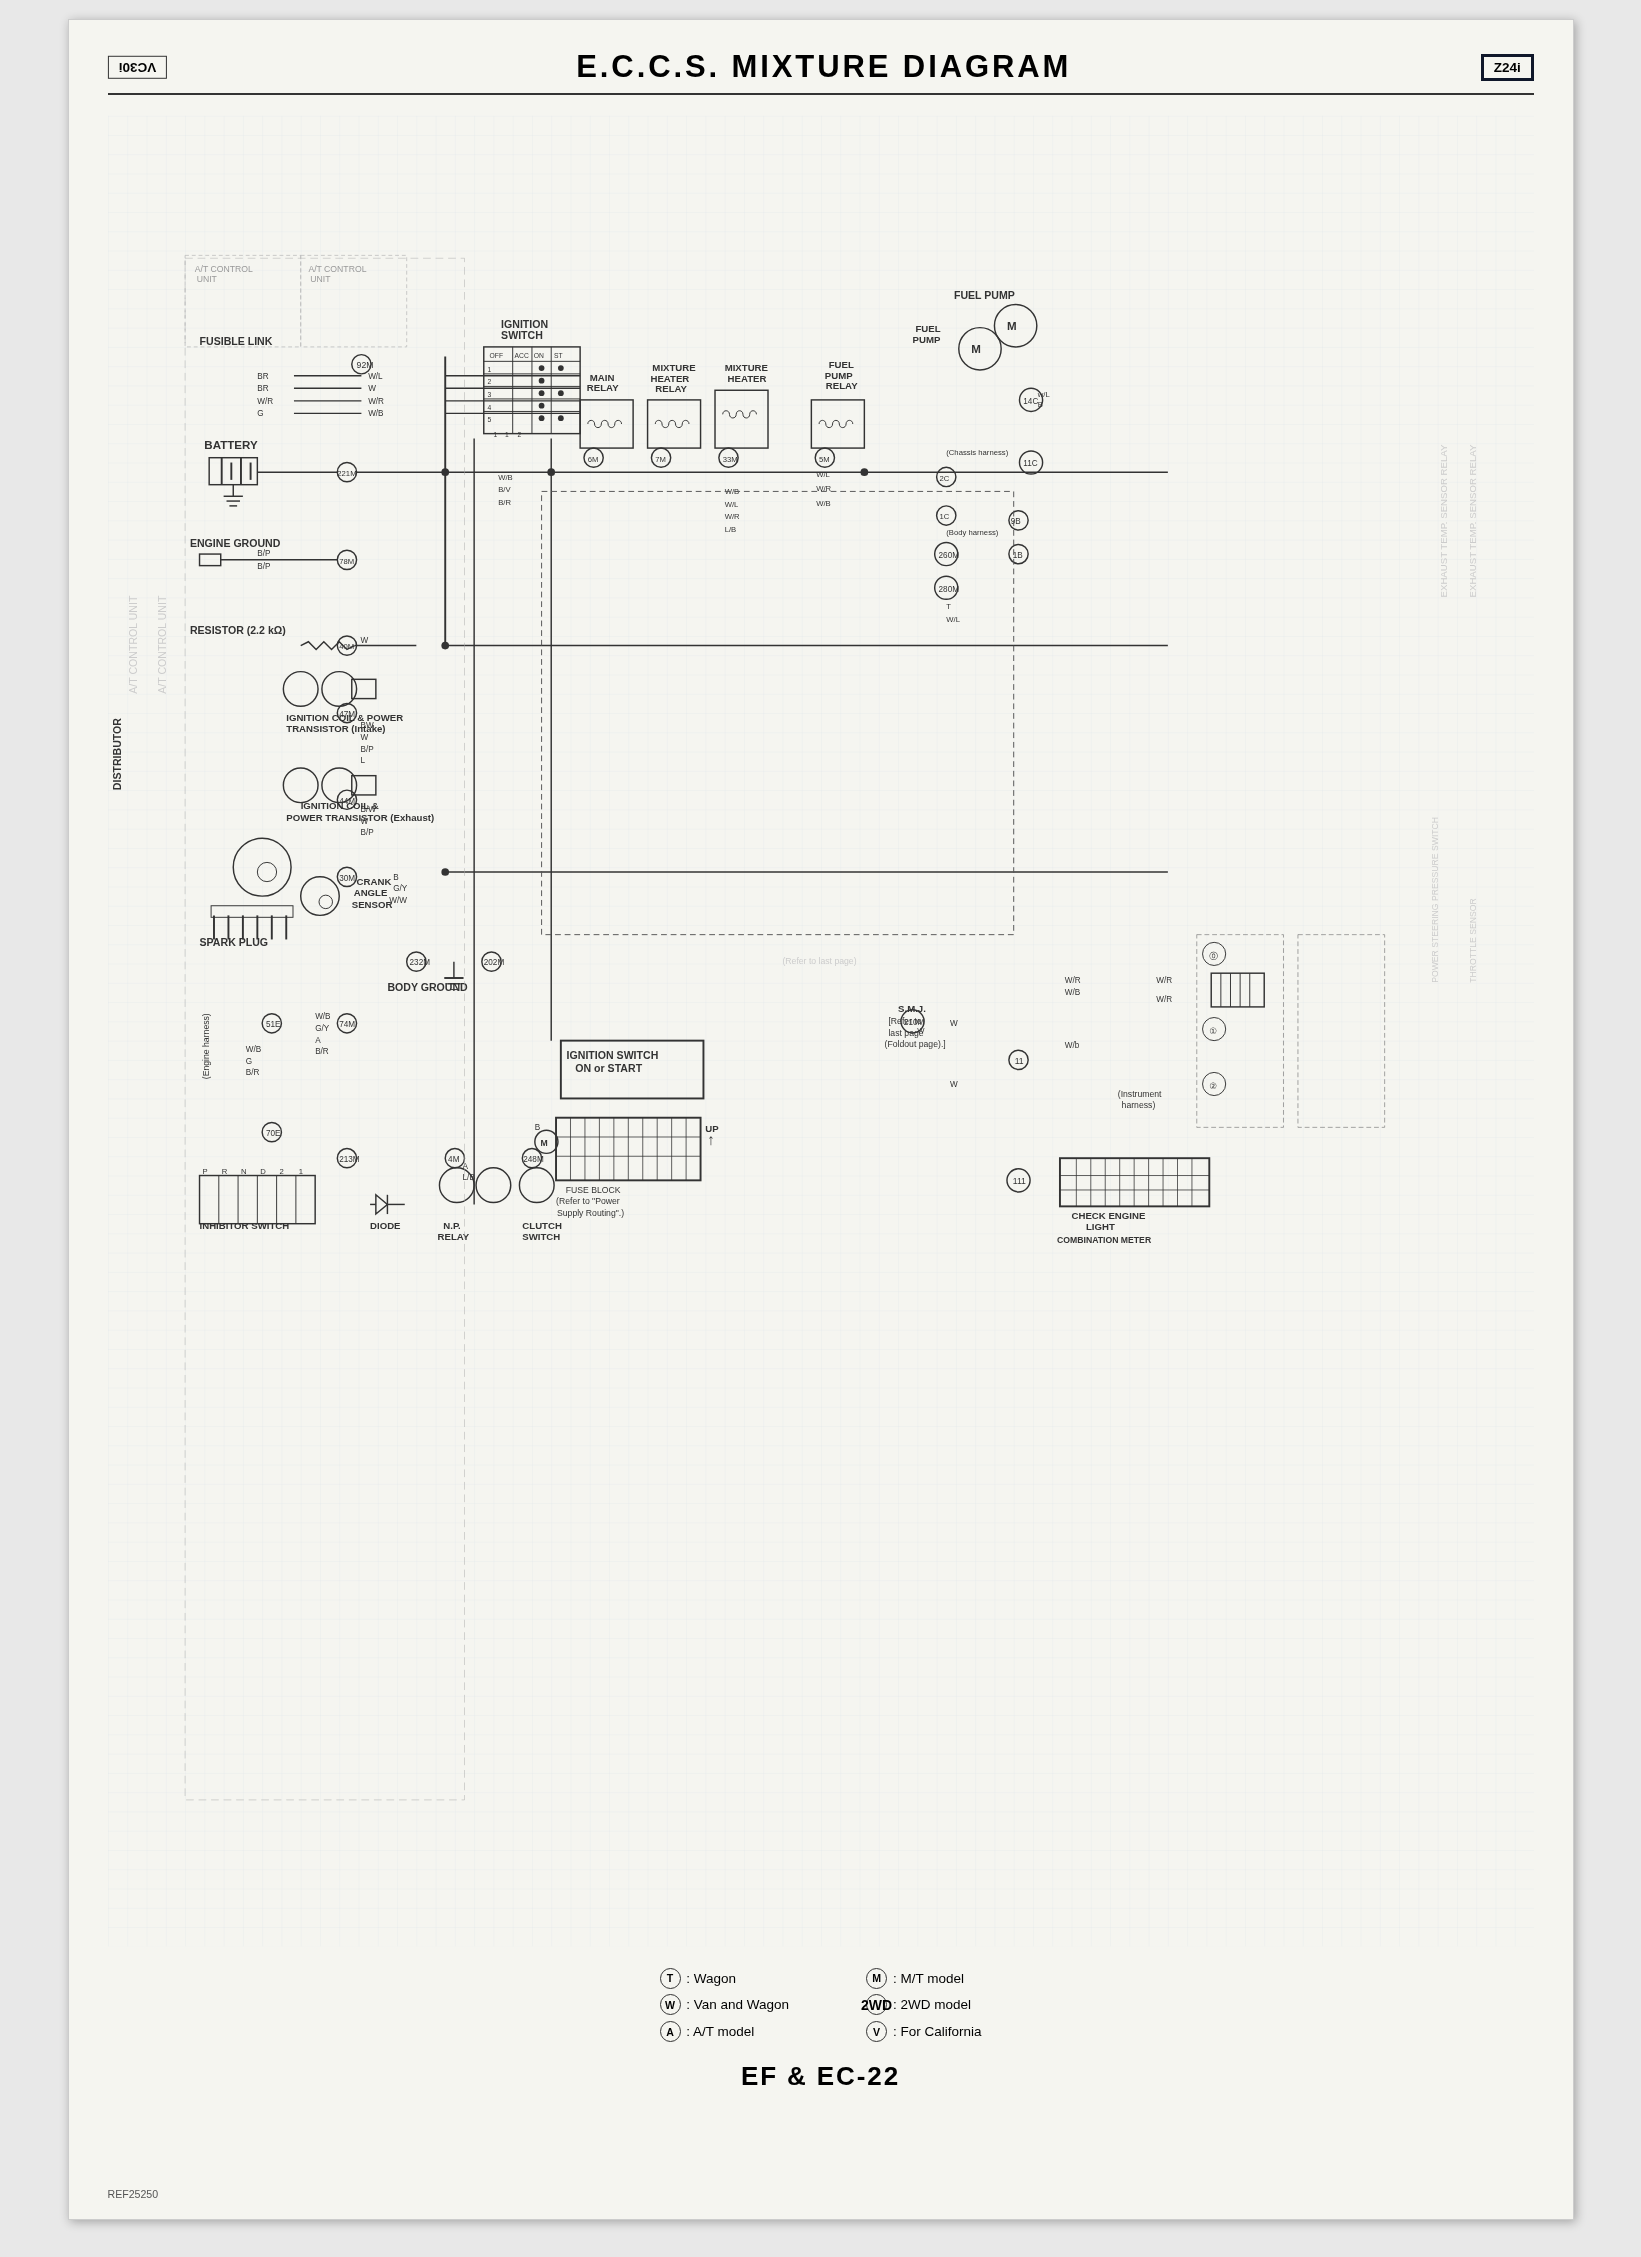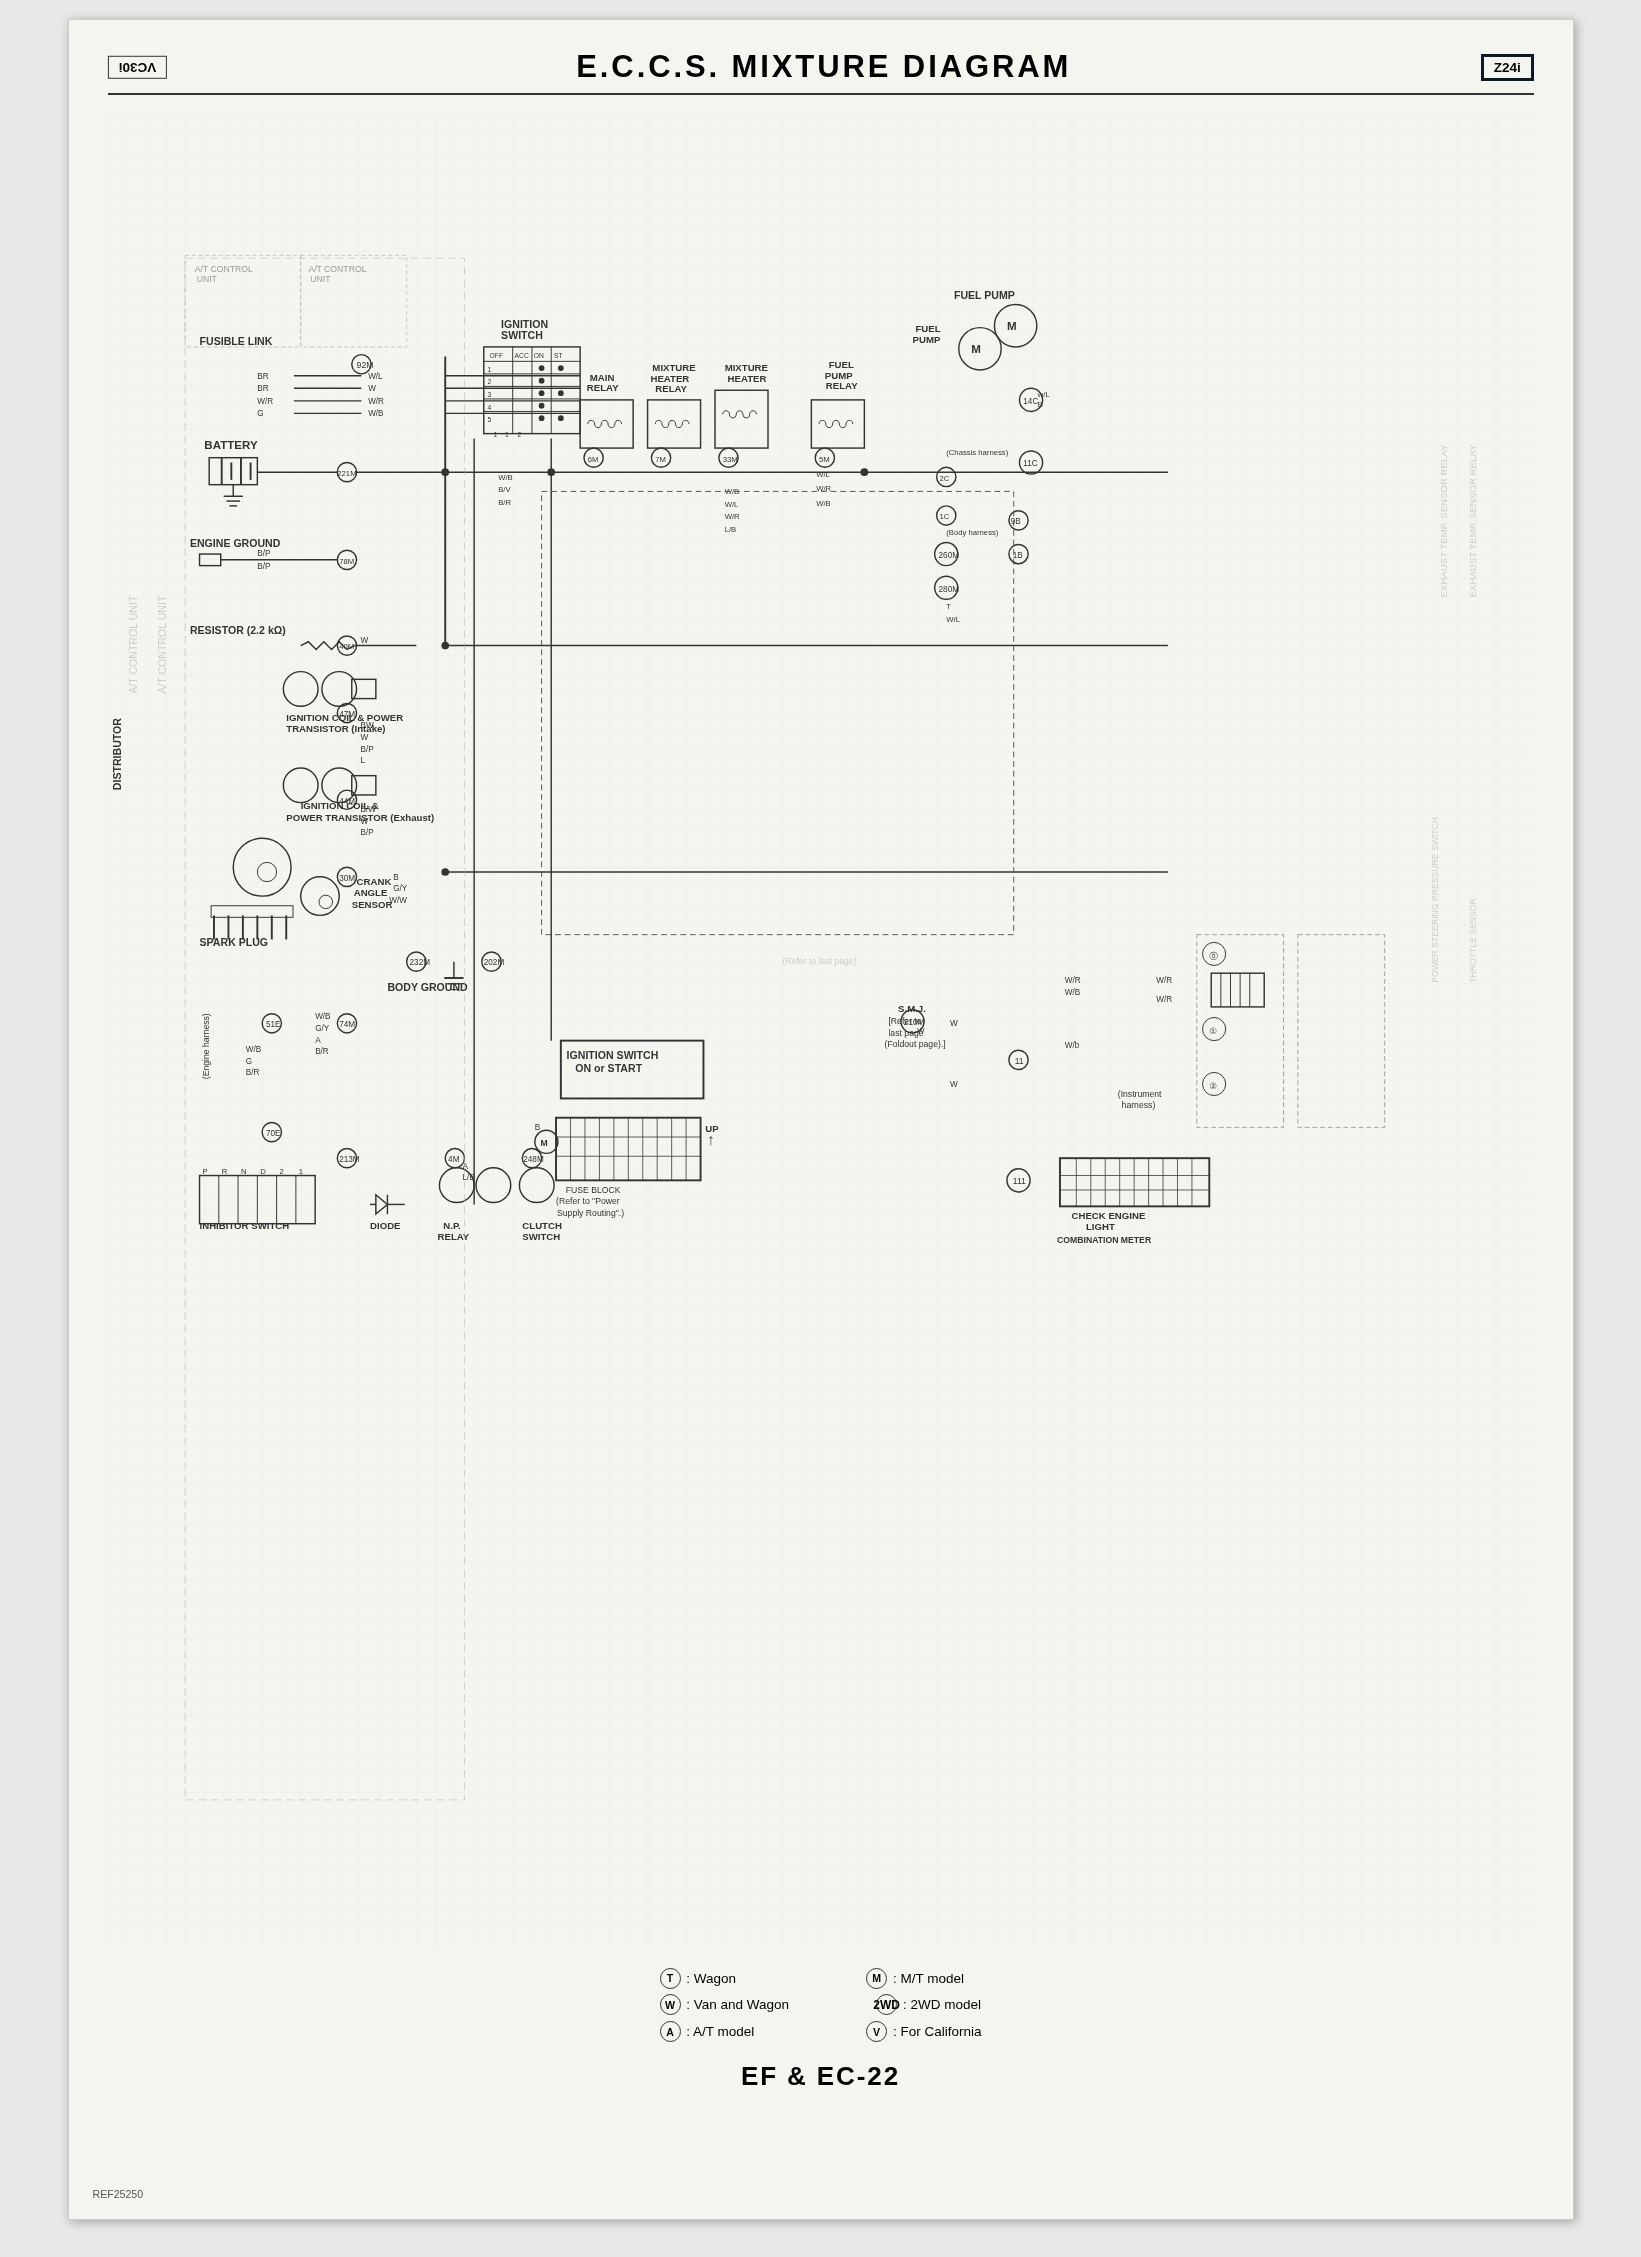--- a/index.html
+++ b/index.html
@@ -93,21 +93,21 @@
     .footer-title {
       text-align: center;
       font-size: 26px;
       font-weight: bold;
       margin-top: 19.3px;
       letter-spacing: 1.9px;
     }
     .page-number {
       position: absolute;
       bottom: 19.3px;
-      left: 24px;
+      left: 39px;
       font-size: 10.6px;
       color: #555;
     }
   </style>
 </head>
 <body>
 
 <div class="page">
   <div class="header">
     <div class="header-left">VC30i</div>
@@ -596,21 +596,21 @@
         <div class="legend-circle">A</div>
         <span>: A/T model</span>
       </div>
     </div>
     <div class="legend-col">
       <div class="legend-item">
         <div class="legend-circle">M</div>
         <span>: M/T model</span>
       </div>
       <div class="legend-item">
-        <div class="legend-circle" style="font-size:12px;margin-left:10px;">2WD</div>
+        <div class="legend-circle" style="font-size:14px;">2WD</div>
         <span>: 2WD model</span>
       </div>
       <div class="legend-item">
         <div class="legend-circle">V</div>
         <span>: For California</span>
       </div>
     </div>
   </div>
 
   <div class="footer-title">EF &amp; EC-22</div>

